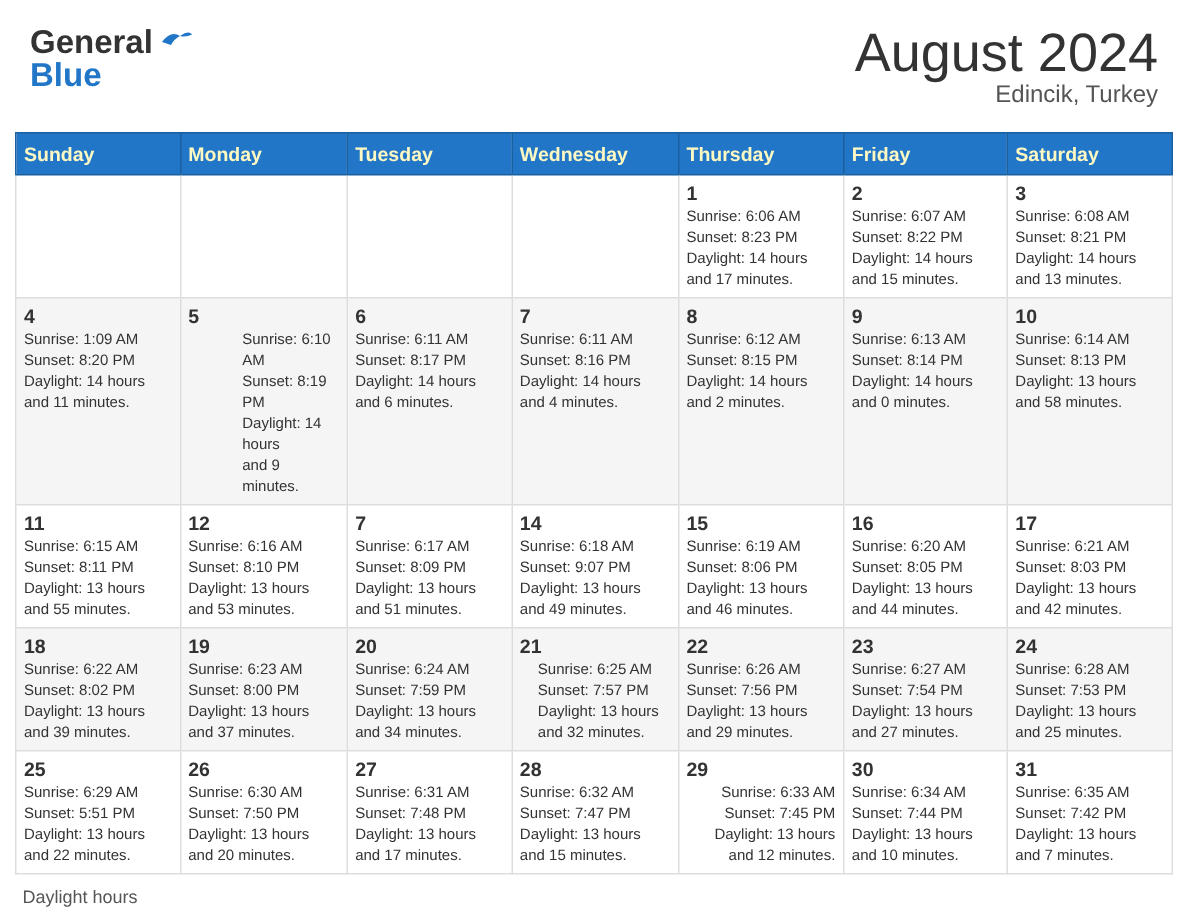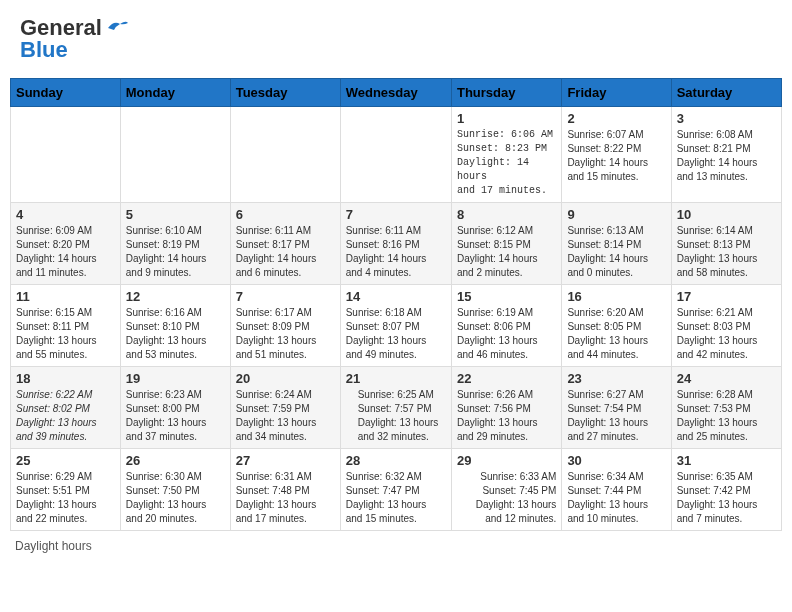--- a/index.html
+++ b/index.html
@@ -35,21 +35,21 @@
       font-size: 16px;
       color: #555;
     }
     .calendar {
       width: 100%;
       border-collapse: collapse;
       border: 1px solid #ccc;
     }
     .calendar th {
       background-color: #2176c7;
-      color: #000000;
+      color: #fef9c3;
       font-size: 13px;
       font-weight: bold;
       padding: 6px 5px;
       text-align: left;
       border: 1px solid #1a5fa0;
     }
     .calendar td {
       vertical-align: top;
       padding: 4px 5px;
       font-size: 10.5px;
@@ -93,20 +93,24 @@
   <div class="logo">
     <div style="display:flex; align-items:center; gap:2px;justify-content:center;">
       <span style="font-size:22px; font-weight:bold; color:#333;">General</span>
       <svg width="22" height="18" viewBox="0 0 22 18" style="margin-left:2px; margin-bottom:2px;">
         <path d="M2,10 Q8,2 14,6 Q10,8 8,12 Z" fill="#2176c7"></path>
         <path d="M14,6 Q20,2 22,5 Q18,7 14,6 Z" fill="#2176c7"></path>
       </svg>
     </div>
     <span style="font-size:22px; font-weight:bold; color:#2176c7; margin-top:-4px;">Blue</span>
   </div>
+  <div class="month-info">
+    <div class="month-title">August 2024</div>
+    <div class="location">Edincik, Turkey</div>
+  </div>
 </div>
 
 <table class="calendar">
   <thead>
     <tr>
     <th>Sunday</th>
         <th>Monday</th>
         <th>Tuesday</th>
         <th>Wednesday</th>
         <th>Thursday</th>
@@ -115,21 +119,21 @@
       </tr>
   </thead>
   <tbody id="calendar-body">
   <tr>
         <td class="empty-cell"></td>
         <td class="empty-cell"></td>
         <td class="empty-cell"></td>
         <td class="empty-cell"></td>
         <td>
           <span class="day-number">1</span>
-          <div class="day-info" style="white-space: pre-line; font-family: Liberation Mono, monospace;">Sunrise: 6:06 AM
+          <div class="day-info" style="white-space: pre-line;">Sunrise: 6:06 AM
 Sunset: 8:23 PM
 Daylight: 14 hours
 and 17 minutes.</div>
         </td>
         <td>
           <span class="day-number">2</span>
           <div class="day-info" style="white-space: pre-line;">Sunrise: 6:07 AM
 Sunset: 8:22 PM
 Daylight: 14 hours
 and 15 minutes.</div>
@@ -138,28 +142,28 @@
           <span class="day-number">3</span>
           <div class="day-info" style="white-space: pre-line;">Sunrise: 6:08 AM
 Sunset: 8:21 PM
 Daylight: 14 hours
 and 13 minutes.</div>
         </td>
       </tr>
       <tr>
         <td>
           <span class="day-number">4</span>
-          <div class="day-info" style="white-space: pre-line;">Sunrise: 6:09 AM
+          <div class="day-info" style="white-space: pre-line;">Sunrise: 1:09 AM
 Sunset: 8:20 PM
 Daylight: 14 hours
 and 11 minutes.</div>
         </td>
         <td>
           <span class="day-number">5</span>
-          <div class="day-info" style="white-space: pre-line;">Sunrise: 6:10 AM
+          <div class="day-info" style="white-space: pre-line; margin-left: 36px;">Sunrise: 6:10 AM
 Sunset: 8:19 PM
 Daylight: 14 hours
 and 9 minutes.</div>
         </td>
         <td>
           <span class="day-number">6</span>
           <div class="day-info" style="white-space: pre-line;">Sunrise: 6:11 AM
 Sunset: 8:17 PM
 Daylight: 14 hours
 and 6 minutes.</div>
@@ -211,21 +215,21 @@
         <td>
           <span class="day-number">7</span>
           <div class="day-info" style="white-space: pre-line;">Sunrise: 6:17 AM
 Sunset: 8:09 PM
 Daylight: 13 hours
 and 51 minutes.</div>
         </td>
         <td>
           <span class="day-number">14</span>
           <div class="day-info" style="white-space: pre-line;">Sunrise: 6:18 AM
-Sunset: 8:07 PM
+Sunset: 9:07 PM
 Daylight: 13 hours
 and 49 minutes.</div>
         </td>
         <td>
           <span class="day-number">15</span>
           <div class="day-info" style="white-space: pre-line;">Sunrise: 6:19 AM
 Sunset: 8:06 PM
 Daylight: 13 hours
 and 46 minutes.</div>
         </td>
@@ -240,21 +244,21 @@
           <span class="day-number">17</span>
           <div class="day-info" style="white-space: pre-line;">Sunrise: 6:21 AM
 Sunset: 8:03 PM
 Daylight: 13 hours
 and 42 minutes.</div>
         </td>
       </tr>
       <tr>
         <td>
           <span class="day-number">18</span>
-          <div class="day-info" style="white-space: pre-line; font-style: italic;">Sunrise: 6:22 AM
+          <div class="day-info" style="white-space: pre-line;">Sunrise: 6:22 AM
 Sunset: 8:02 PM
 Daylight: 13 hours
 and 39 minutes.</div>
         </td>
         <td>
           <span class="day-number">19</span>
           <div class="day-info" style="white-space: pre-line;">Sunrise: 6:23 AM
 Sunset: 8:00 PM
 Daylight: 13 hours
 and 37 minutes.</div>

